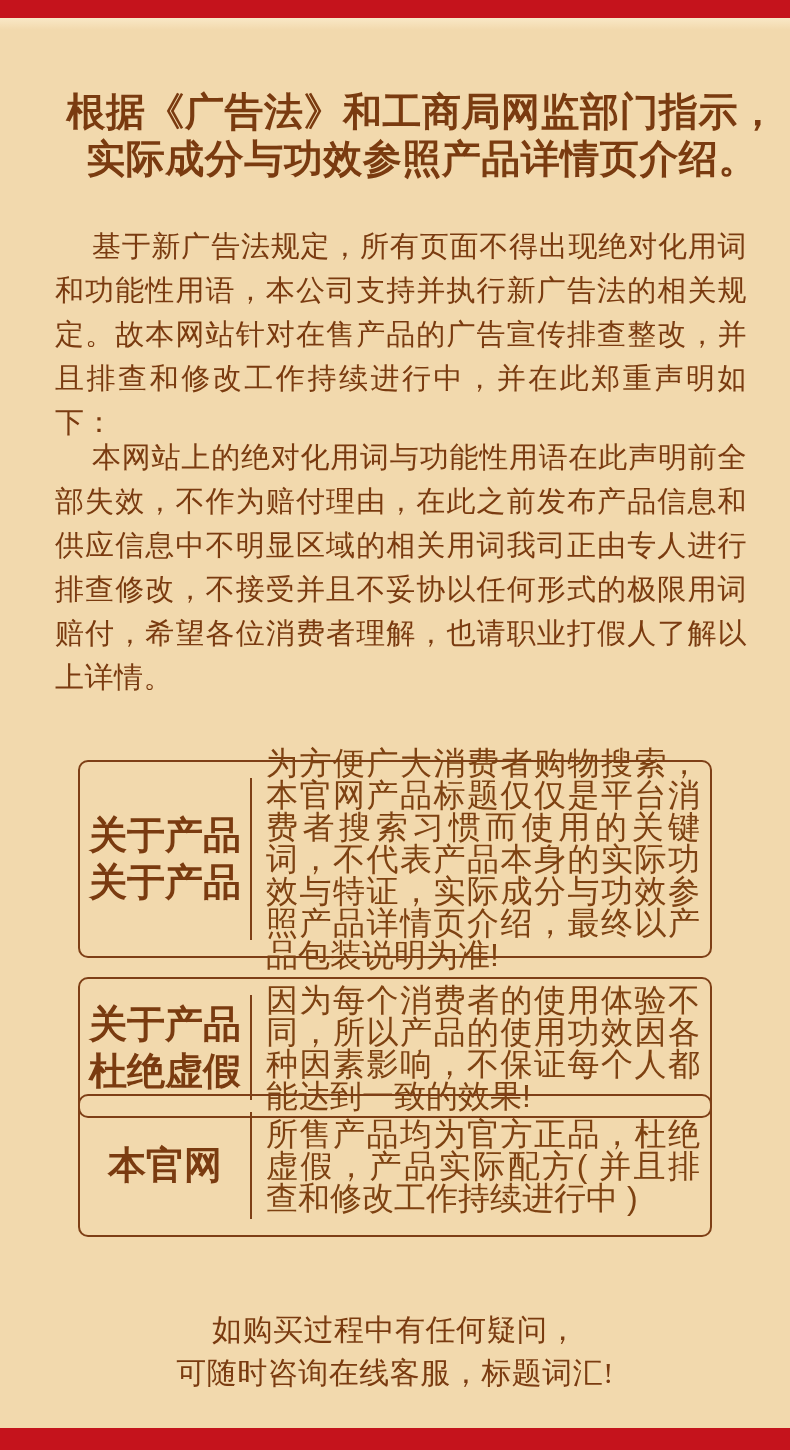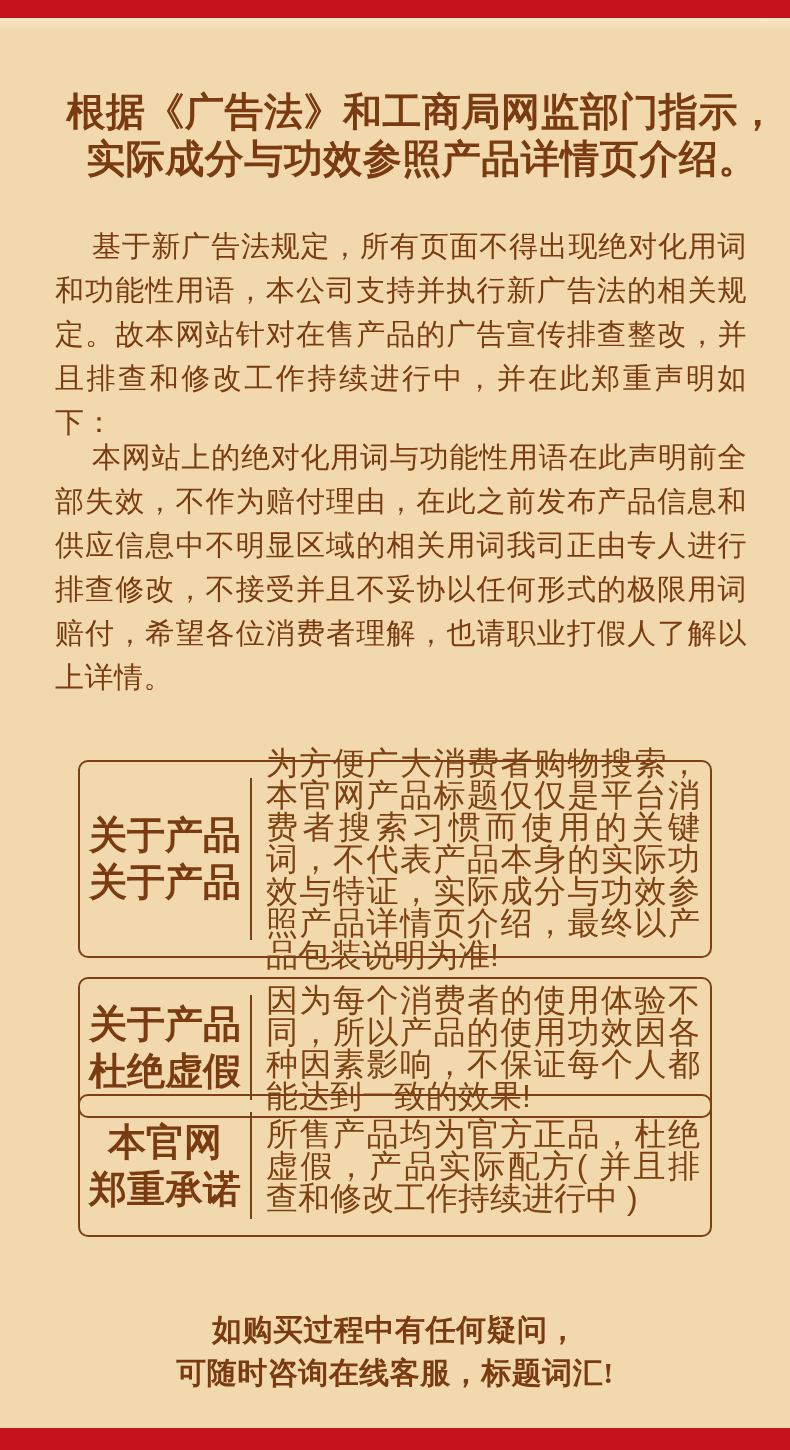--- a/index.html
+++ b/index.html
@@ -36,21 +36,21 @@
   .box-3{top:1094px;height:143px;}
   .box-title{flex:0 0 170px;text-align:center;font-size:38px;font-weight:bold;line-height:47px;color:var(--ink);}
   .box-title span{display:block;}
   .box-divider{flex:0 0 0px;border-left:2px solid var(--border);align-self:stretch;margin:16px 0;}
   .box-body{flex:1 1 auto;padding:0 10px 0 14px;
         font-family:"Liberation Sans","DejaVu Sans",sans-serif;
         font-size:32px;line-height:32px;text-align:justify;text-justify:inter-ideograph;
         color:var(--sans_ink);}
 
   .footer{position:absolute;left:0;top:1308px;width:790px;text-align:center;
-        font-size:30px;line-height:43px;letter-spacing:0.5px;font-weight:bold;}
+        font-size:30px;line-height:43px;letter-spacing:0.5px;}
   .footer span{display:block;}
 </style>
 </head>
 <body>
 
 <div class="page">
 
   <div class="top-bar"></div>
   <div class="top-fade"></div>
 
@@ -76,21 +76,20 @@
       <span>关于产品</span>
       <span>杜绝虚假</span>
     </div>
     <div class="box-divider"></div>
     <div class="box-body">因为每个消费者的使用体验不同，所以产品的使用功效因各种因素影响，不保证每个人都能达到一致的效果!</div>
   </div>
 
   <div class="disc-box box-3">
     <div class="box-title">
       <span>本官网</span>
-      <span>郑重承诺</span>
     </div>
     <div class="box-divider"></div>
     <div class="box-body">所售产品均为官方正品，杜绝虚假，产品实际配方( 并且排查和修改工作持续进行中 )</div>
   </div>
 
   <div class="footer">
     <span>如购买过程中有任何疑问，</span>
     <span>可随时咨询在线客服，标题词汇!</span>
   </div>
 

